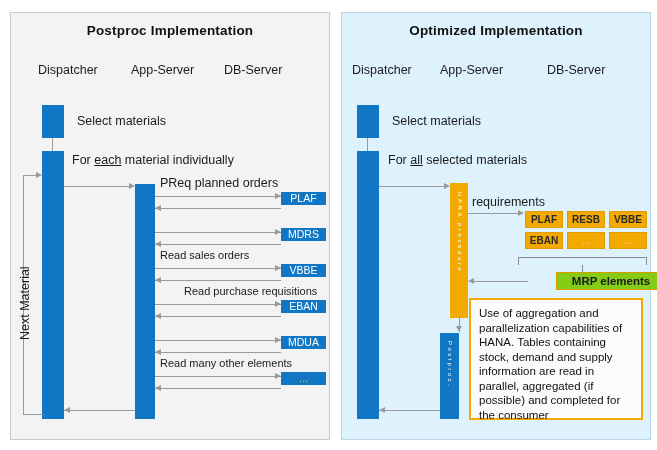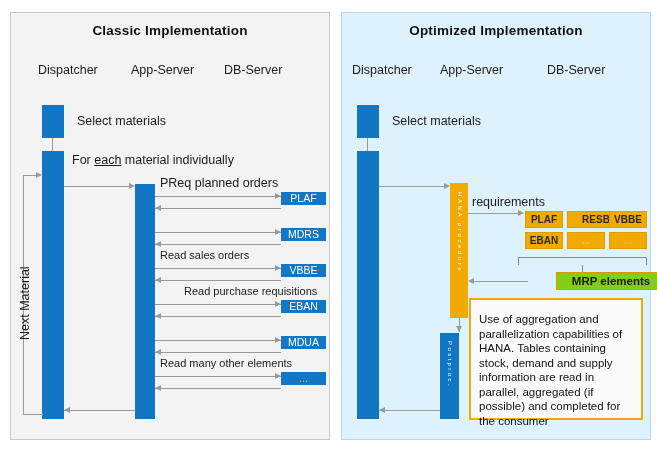--- a/index.html
+++ b/index.html
@@ -65,33 +65,33 @@
 
   .mrp-badge{position:absolute;background:#84cc16;border:1px solid #d99900;
     color:#1b1b1b;font-size:11.5px;font-weight:bold;text-align:center;
     line-height:16px;box-sizing:border-box;margin-left:28px;}
 
   .brace{position:absolute;border:1px solid #8a8a8a;border-bottom:none;
     height:8px;box-sizing:border-box;}
   .brace-stem{position:absolute;background:#8a8a8a;width:1px;}
 
   .note{position:absolute;background:#fbfbfb;border:2px solid #f2a900;
-    box-sizing:border-box;padding:12px 8px;font-size:11.5px;line-height:14.5px;
+    box-sizing:border-box;padding:6px 8px;font-size:11.5px;line-height:14.5px;
     color:#111;}
 
   .hana-col{position:absolute;background:#f2a900;}
   .post-col{position:absolute;background:#1177c4;}
 </style>
 </head>
 <body>
 
 <div class="canvas">
 
   <div class="panel" id="panel-classic">
-    <div class="panel-title">Classic Implementation</div>
+    <div class="panel-title">Postproc Implementation</div>
   </div>
 
   <div class="lane" style="left:38px;top:63px;">Dispatcher</div>
   <div class="lane" style="left:131px;top:63px;">App-Server</div>
   <div class="lane" style="left:224px;top:63px;">DB-Server</div>
 
   <div class="bar" style="left:42px;top:105px;width:22px;height:33px;"></div>
   <div class="vline" style="left:52px;top:138px;height:13px;"></div>
   <div class="lbl" style="left:77px;top:114px;">Select materials</div>
 
@@ -161,34 +161,35 @@
 
   <div class="lane" style="left:352px;top:63px;">Dispatcher</div>
   <div class="lane" style="left:440px;top:63px;">App-Server</div>
   <div class="lane" style="left:547px;top:63px;">DB-Server</div>
 
   <div class="bar" style="left:357px;top:105px;width:22px;height:33px;"></div>
   <div class="vline" style="left:367px;top:138px;height:13px;"></div>
   <div class="lbl" style="left:392px;top:114px;">Select materials</div>
 
   <div class="bar" style="left:357px;top:151px;width:22px;height:268px;"></div>
+  <div class="lbl" style="left:388px;top:153px;"><span>For </span><u>all</u><span> selected materials</span></div>
 
   <div class="hline" style="left:379px;top:186px;width:65px;"></div>
   <div class="ar-r" style="left:444px;top:182.5px;"></div>
 
   <div class="hana-col" style="left:450px;top:183px;width:18px;height:135px;"></div>
   <div class="vtext down" style="left:463px;top:192px;font-size:6px;color:#ffffff;letter-spacing:2.6px;">HANA procedure</div>
 
   <div class="lbl" style="left:472px;top:195px;">requirements</div>
 
   <div class="hline" style="left:468px;top:213px;width:50px;"></div>
   <div class="ar-r" style="left:518px;top:209.5px;"></div>
 
   <div class="chip orange" style="left:525px;top:211px;width:38px;height:17px;">PLAF</div>
-  <div class="chip orange" style="left:567px;top:211px;width:58px;height:17px;">RESB</div>
+  <div class="chip orange" style="left:567px;top:211px;width:38px;height:17px;">RESB</div>
   <div class="chip orange" style="left:609px;top:211px;width:38px;height:17px;">VBBE</div>
   <div class="chip orange" style="left:525px;top:232px;width:38px;height:17px;">EBAN</div>
   <div class="chip orange dots" style="left:567px;top:232px;width:38px;height:17px;">...</div>
   <div class="chip orange dots" style="left:609px;top:232px;width:38px;height:17px;">...</div>
 
   <div class="brace" style="left:518px;top:257px;width:129px;"></div>
   <div class="brace-stem" style="left:582px;top:265px;height:7px;"></div>
 
   <div class="mrp-badge" style="left:528px;top:272px;width:110px;height:18px;">MRP elements</div>
 

